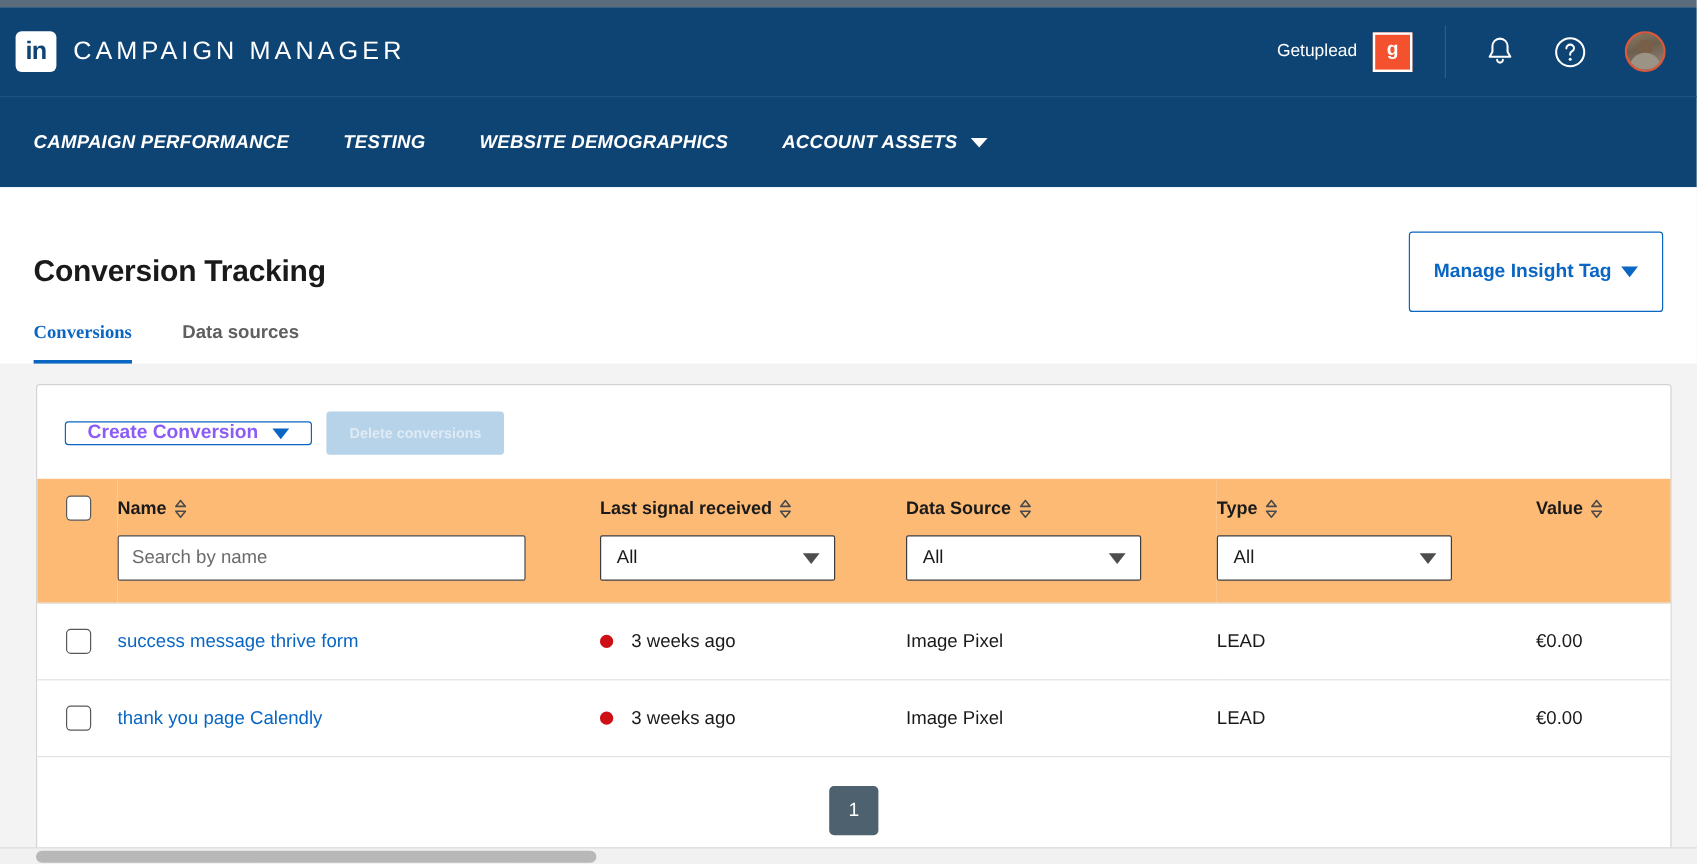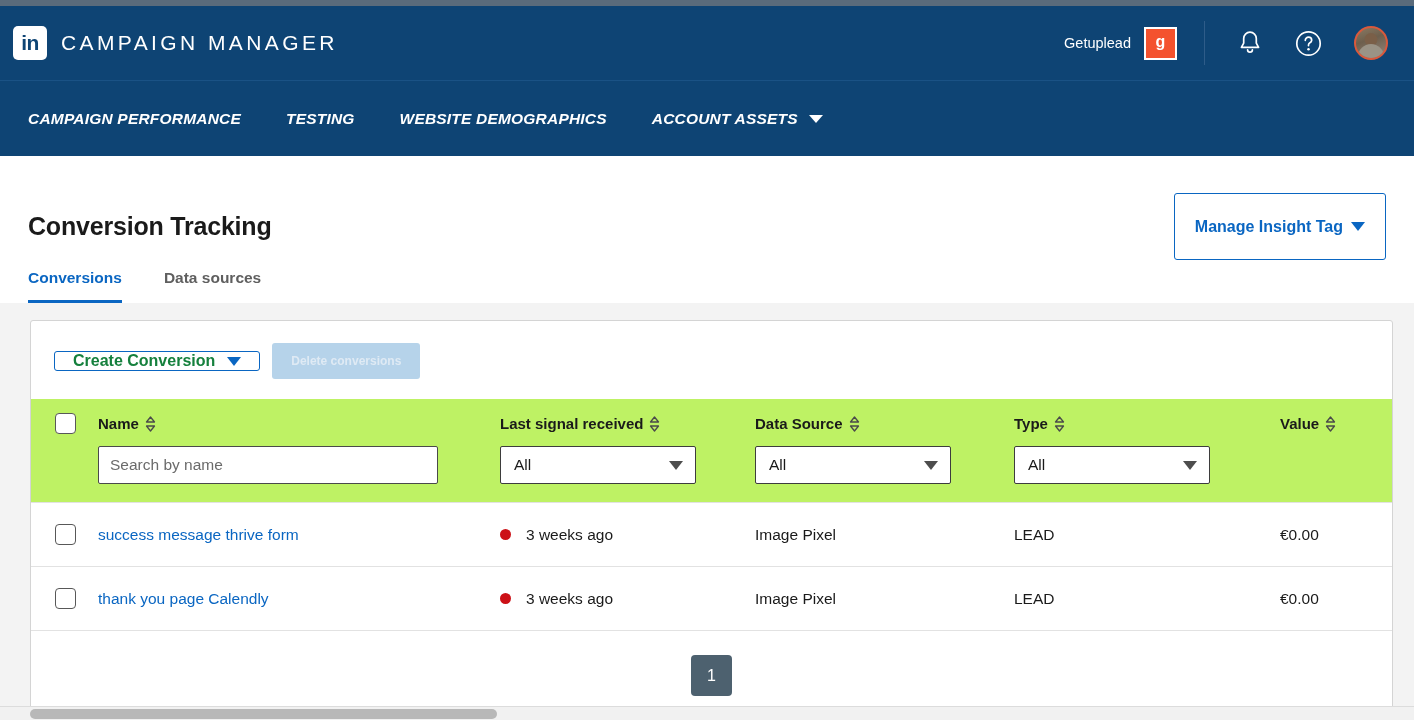--- a/index.html
+++ b/index.html
@@ -221,20 +221,21 @@
     font-weight: bold;
     color: #5f5f5f;
     padding: 0 0 13px 0;
     margin-right: 42px;
     cursor: pointer;
     border-bottom: 3px solid transparent;
   }
   .tab.active {
     color: #0a66c2;
     border-bottom-color: #0a66c2;
+    font-family: Liberation Serif, serif;
   }
 
   
   .page-body {
     background: #f3f3f3;
     padding: 17px 21px 0 30px;
     height: 409px;
   }
   .card {
     background: #ffffff;
@@ -248,21 +249,21 @@
 
   .toolbar {
     display: flex;
     align-items: center;
     gap: 12px;
     padding: 22px 0 20px 23px;
   }
   .btn-create {
     border: 1px solid #0a66c2;
     background: #ffffff;
-    color: #15803d;
+    color: #8b5cf6;
     font-size: 16px;
     font-weight: bold;
     border-radius: 3px;
     padding: 0 18px;
     display: flex;
     align-items: center;
     gap: 12px;
     cursor: pointer;
     font-family: "Liberation Sans", sans-serif;
   }
@@ -286,21 +287,21 @@
   }
   .col-cb    { width: 67px; }
   .col-name  { width: 402px; }
   .col-last  { width: 255px; }
   .col-src   { width: 259px; }
   .col-type  { width: 266px; }
   .col-value { width: 114px; }
 
   thead tr.head-labels th,
   thead tr.head-filters td {
-    background: #bef264;
+    background: #fdba74;
   }
   thead tr.head-labels th {
     padding: 14px 0 6px 0;
     text-align: left;
     font-size: 15px;
     font-weight: bold;
     color: #1a1a1a;
     vertical-align: middle;
   }
   .th-inner {

